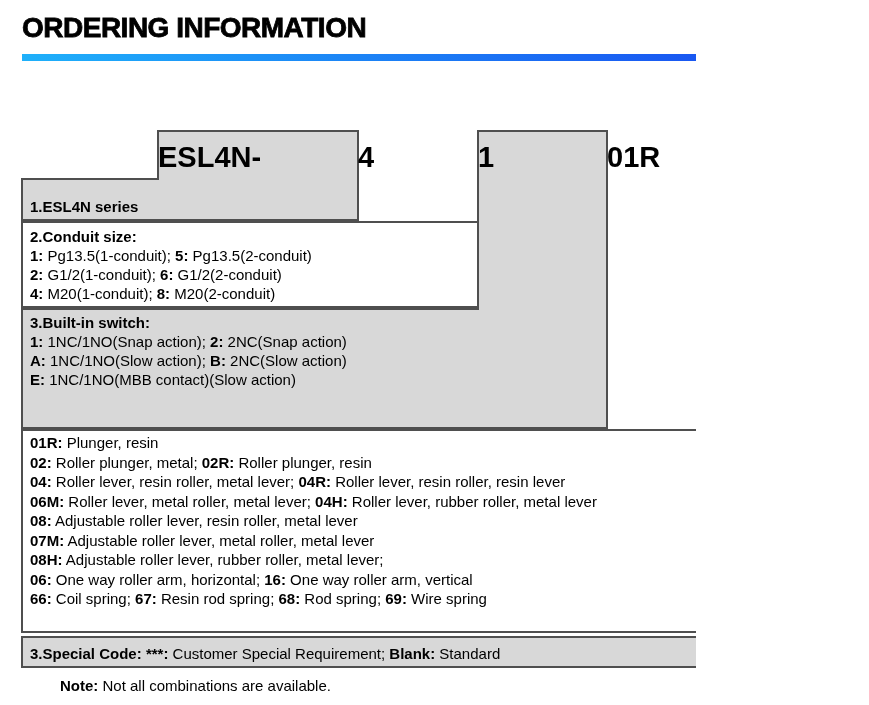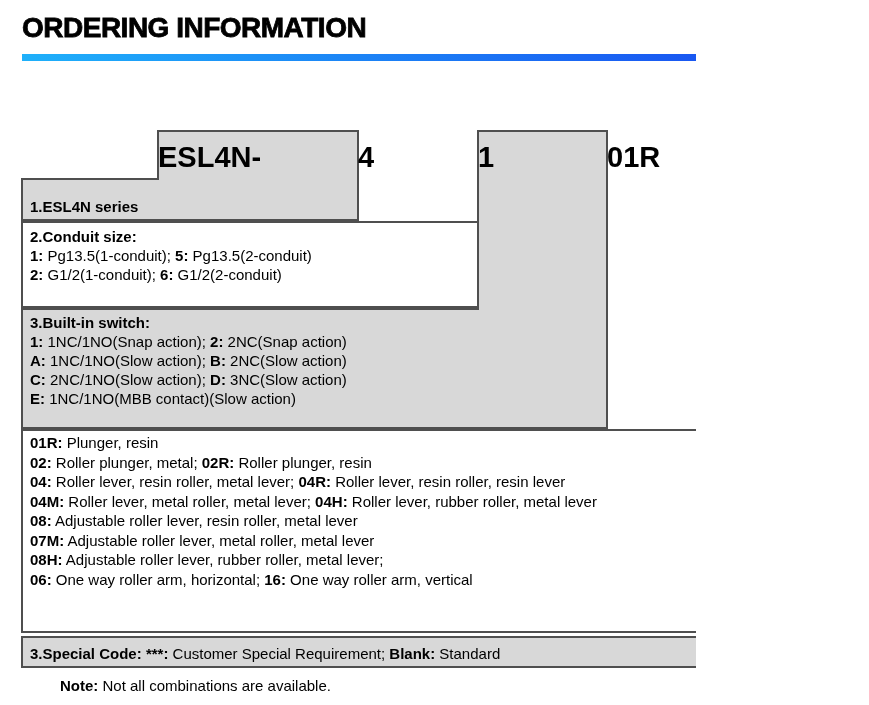--- a/index.html
+++ b/index.html
@@ -61,38 +61,39 @@
   <div class="code" style="left:478px;width:129px;">1</div>
   <div class="code" style="left:607px;width:121px;">01R</div>
   <div class="code" style="left:728px;width:96px;">***</div>
 
   <div class="block" id="t-series">1.ESL4N series</div>
 
   <div class="block" id="t-conduit">
     <div class="ttl">2.Conduit size:</div>
     <div class="ln"><b>1:</b> Pg13.5(1-conduit); <b>5:</b> Pg13.5(2-conduit)</div>
     <div class="ln"><b>2:</b> G1/2(1-conduit); <b>6:</b> G1/2(2-conduit)</div>
+    <div class="ln"><b>4:</b> M20(1-conduit); <b>8:</b> M20(2-conduit)</div>
   </div>
 
   <div class="block" id="t-switch">
     <div class="ttl">3.Built-in switch:</div>
     <div class="ln"><b>1:</b> 1NC/1NO(Snap action); <b>2:</b> 2NC(Snap action)</div>
     <div class="ln"><b>A:</b> 1NC/1NO(Slow action); <b>B:</b> 2NC(Slow action)</div>
-    <div class="ln"><b>C:</b> 2NC/1NO(Slow action); <b>D:</b> 3NC(Slow action)</div>
     <div class="ln"><b>E:</b> 1NC/1NO(MBB contact)(Slow action)</div>
   </div>
 
   <div class="block" id="t-actuator">
     <div class="ln"><b>01R:</b> Plunger, resin</div>
     <div class="ln"><b>02:</b> Roller plunger, metal; <b>02R:</b> Roller plunger, resin</div>
     <div class="ln"><b>04:</b> Roller lever, resin roller, metal lever; <b>04R:</b> Roller lever, resin roller, resin lever</div>
-    <div class="ln"><b>04M:</b> Roller lever, metal roller, metal lever; <b>04H:</b> Roller lever, rubber roller, metal lever</div>
+    <div class="ln"><b>06M:</b> Roller lever, metal roller, metal lever; <b>04H:</b> Roller lever, rubber roller, metal lever</div>
     <div class="ln"><b>08:</b> Adjustable roller lever, resin roller, metal lever</div>
     <div class="ln"><b>07M:</b> Adjustable roller lever, metal roller, metal lever</div>
     <div class="ln mt4"><b>08H:</b> Adjustable roller lever, rubber roller, metal lever;</div>
     <div class="ln"><b>06:</b> One way roller arm, horizontal; <b>16:</b> One way roller arm, vertical</div>
+    <div class="ln"><b>66:</b> Coil spring; <b>67:</b> Resin rod spring; <b>68:</b> Rod spring; <b>69:</b> Wire spring</div>
   </div>
 
   <div class="block" id="t-special"><b>3.Special Code:</b> <b>***:</b> Customer Special Requirement; <b>Blank:</b> Standard</div>
 
   <div class="block" id="note"><b>Note:</b> Not all combinations are available.</div>
 
 </div>
 
 </body></html>

